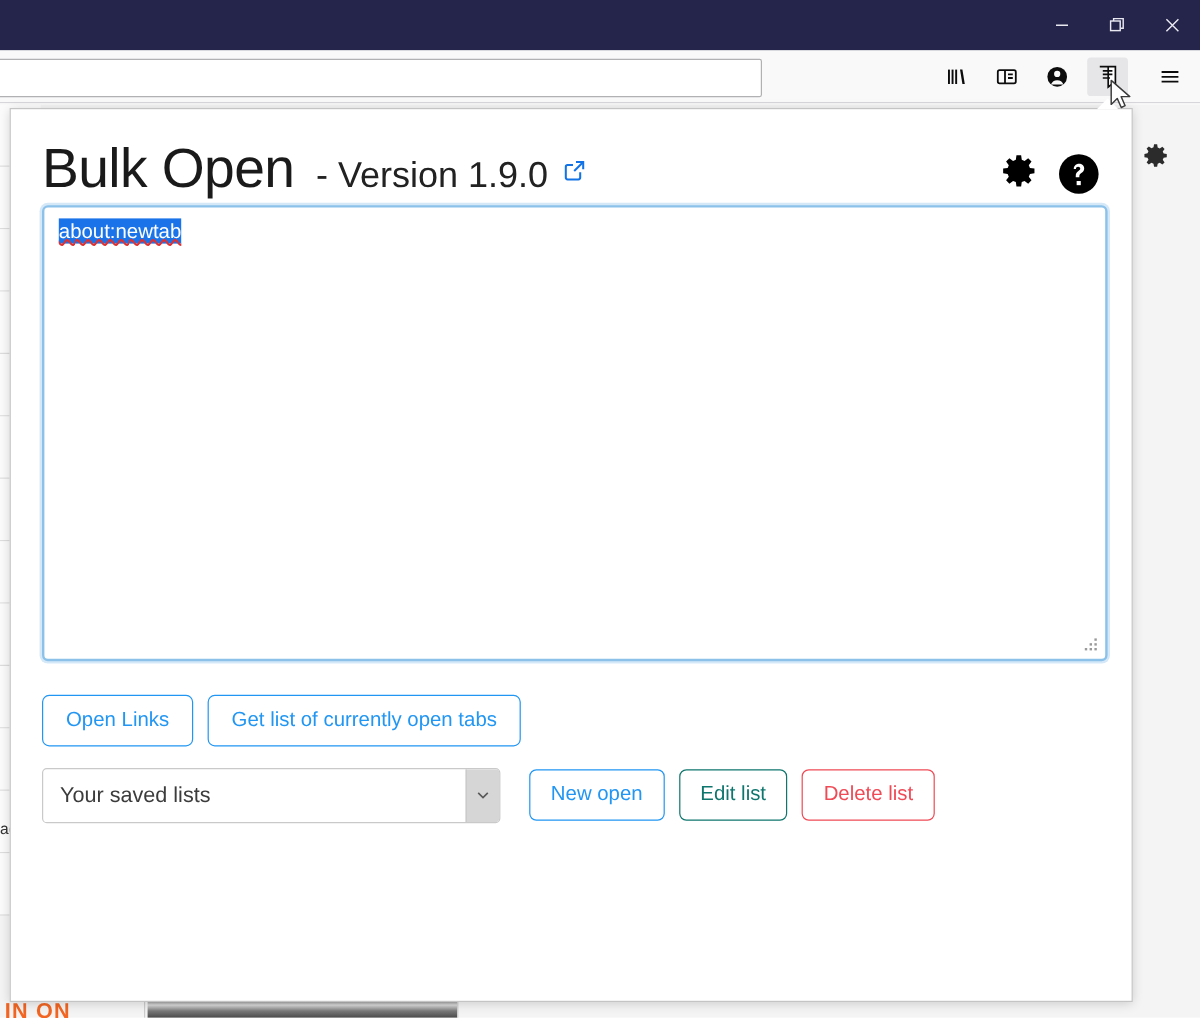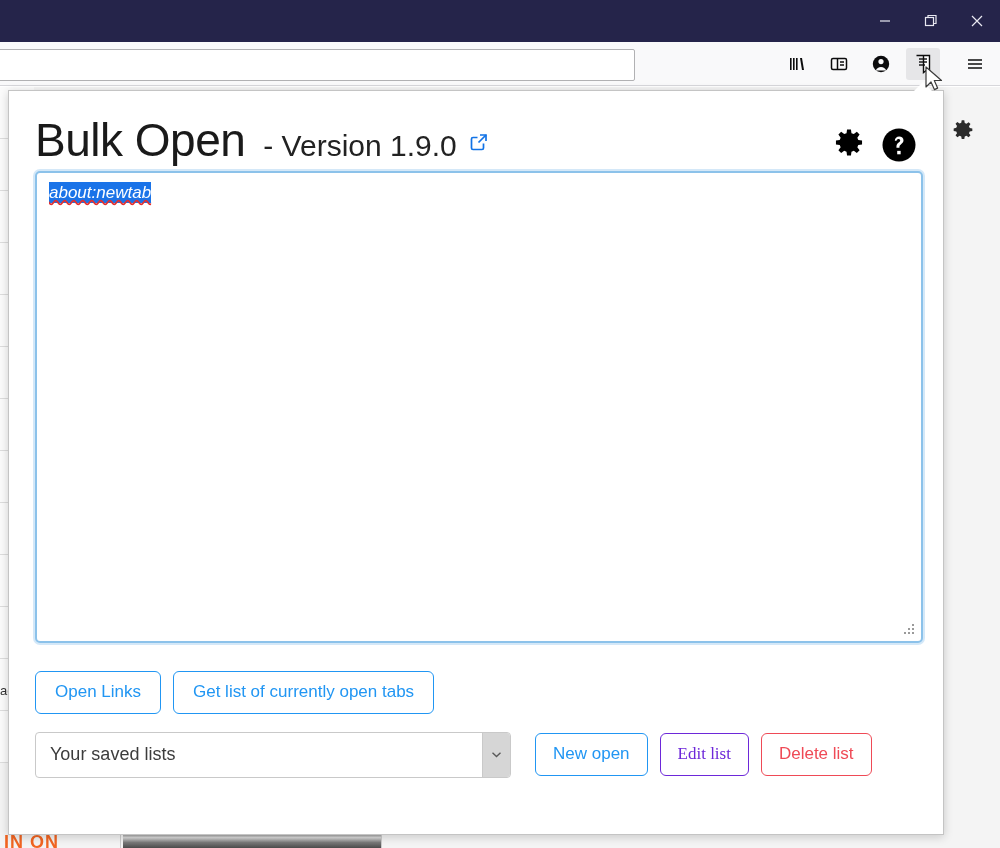--- a/index.html
+++ b/index.html
@@ -113,21 +113,21 @@
   .ext-link { margin-left: 12px; color: #1273e6; position: relative; top: -4px; }
   .title-icons { display: flex; align-items: center; gap: 14px; padding-top: 10px; }
   .gear-big, .help-big { width: 36px; height: 36px; color: #000; }
 
   .urls-label {
     margin-top: 10px; font-size: 17px; color: #1a1a1a;
   }
 
   .ta-wrap {
     margin-top: 8px; position: relative;
-    width: 888px; height: 472px; font-style: italic;
+    width: 888px; height: 380px;
   }
   .textarea {
     position: absolute; inset: 0;
     border: 2px solid #8cc2ea;
     border-radius: 5px;
     background: #ffffff;
     box-shadow: 0 0 0 2px rgba(160,205,240,0.45);
     padding: 10px 12px;
     font-size: 17px;
     color: #111;
@@ -158,31 +158,31 @@
     font-size: 17px;
     padding: 11px 19px;
     font-family: "Liberation Sans", sans-serif;
     cursor: pointer;
     white-space: nowrap;
     line-height: 1.1;
   }
   .btn-blue   { color: #2196f3; }
   .btn-amber  { color: #f5bc20; }
   .btn-green  { color: #2eb24a; }
-  .btn-teal   { color: #6d28d9; font-family: Liberation Serif, serif; }
+  .btn-teal   { color: #0f766e; }
   .btn-red    { color: #ef4a56; }
   .gap10 { width: 12px; }
   .spacer { flex: 1; }
 
   .list-row {
     margin-top: 18px; display: flex; align-items: center; width: 888px;
   }
   .select-box {
     position: relative;
-    width: 476px; height: 46px;
+    width: 382px; height: 46px;
     border: 1px solid #c9c9c9;
     border-radius: 4px;
     background: #ffffff;
     display: flex; align-items: center;
     overflow: hidden;
   }
   .select-label {
     padding-left: 14px; font-size: 18px; color: #3c3c3c;
   }
   .select-btn {

